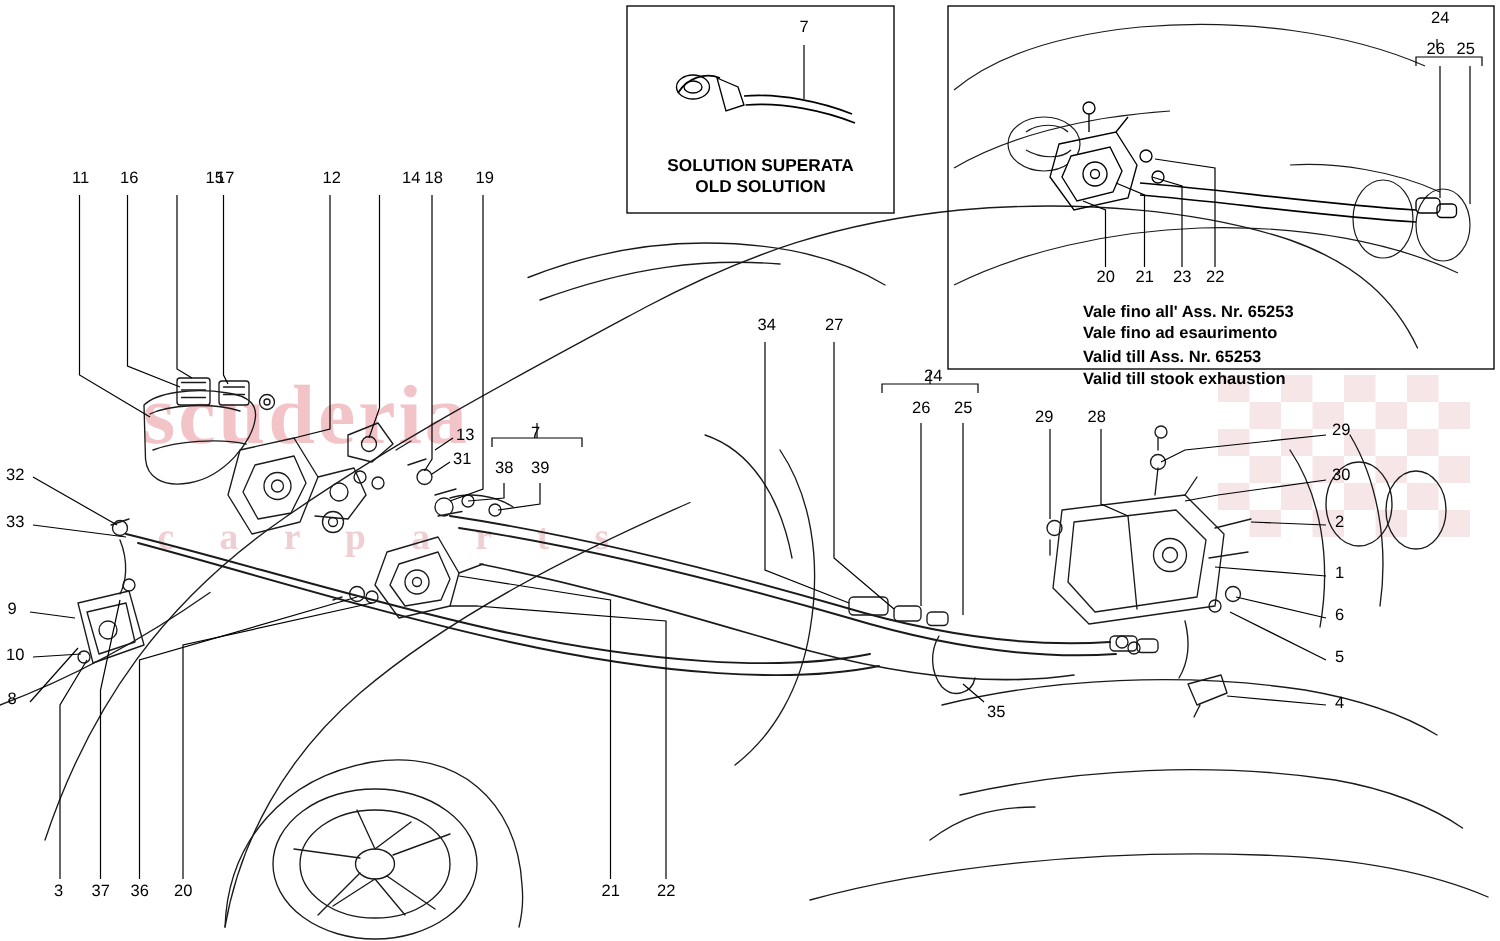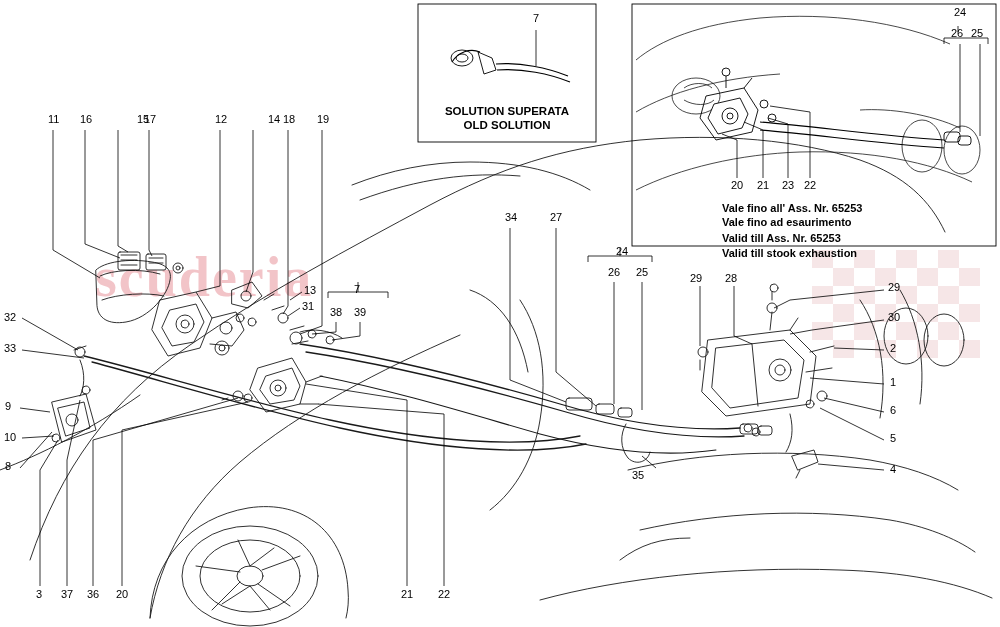--- a/index.html
+++ b/index.html
@@ -85,20 +85,21 @@
     text-align: left;
     white-space: nowrap;
   }
 </style>
 </head>
 <body>
 
 <div id="page">
 
   <div class="wm-text wm-main">scuderia</div>
+  <div class="wm-text wm-sub">c a r   p a r t s</div>
   <svg class="wm-flag" viewBox="0 0 170 110">
     <g fill="#f0d2d5">
       <rect x="0" y="0" width="21" height="18"></rect>
         <rect x="42" y="0" width="21" height="18"></rect>
       <rect x="84" y="0" width="21" height="18"></rect>
         <rect x="126" y="0" width="21" height="18"></rect>
       <rect x="21" y="18" width="21" height="18"></rect>
         <rect x="63" y="18" width="21" height="18"></rect>
       <rect x="105" y="18" width="21" height="18"></rect>
         <rect x="147" y="18" width="21" height="18"></rect>
@@ -392,21 +393,21 @@
     <div class="lbl" style="left:5px;   top:460px;">8</div>
     <div class="lbl" style="left:690px; top:272px;">29</div>
     <div class="lbl" style="left:725px; top:272px;">28</div>
     <div class="lbl" style="left:888px; top:281px;">29</div>
     <div class="lbl" style="left:888px; top:311px;text-align:center;">30</div>
     <div class="lbl" style="left:890px; top:342px;">2</div>
     <div class="lbl" style="left:890px; top:376px;">1</div>
     <div class="lbl" style="left:890px; top:404px;">6</div>
     <div class="lbl" style="left:890px; top:432px;">5</div>
     <div class="lbl" style="left:890px; top:463px;">4</div>
-    <div class="lbl" style="left:632px; top:469px;">35</div>
+    <div class="lbl" style="left:658px; top:469px;">35</div>
     <div class="lbl" style="left:36px;  top:588px;">3</div>
     <div class="lbl" style="left:61px;  top:588px;">37</div>
     <div class="lbl" style="left:87px;  top:588px;">36</div>
     <div class="lbl" style="left:116px; top:588px;">20</div>
     <div class="lbl" style="left:401px; top:588px;">21</div>
     <div class="lbl" style="left:438px; top:588px;">22</div>
   </div>
 
 </div>
 

